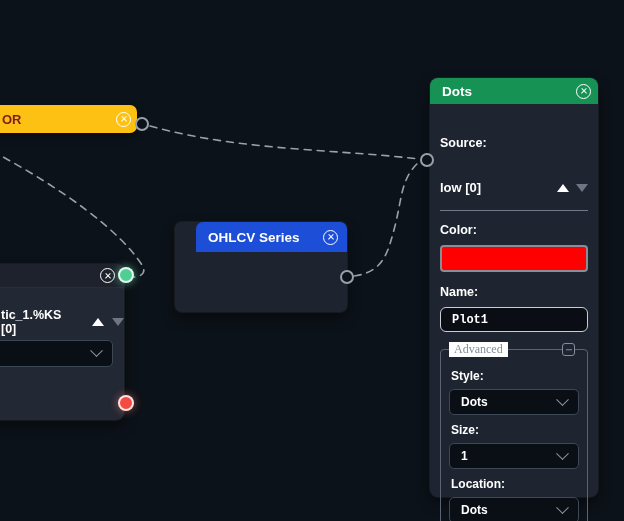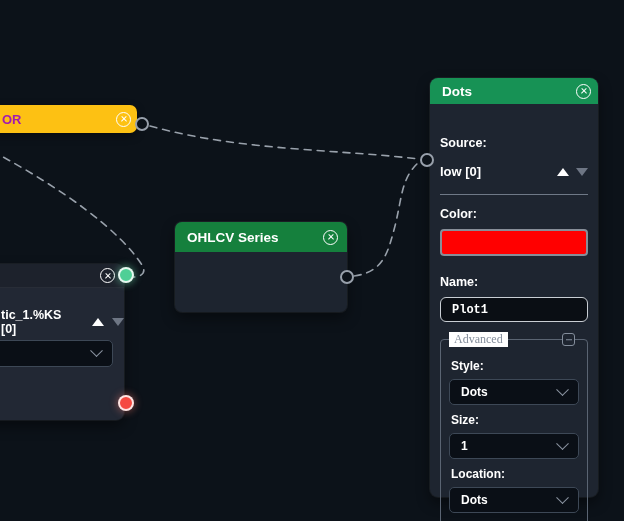--- a/index.html
+++ b/index.html
@@ -43,42 +43,42 @@
   .port-open{width:14px;height:14px;background:#0c1219;border:2px solid #98a0ab;}
   .port-filled{width:16px;height:16px;border:2px solid rgba(255,255,255,.85);}
   .port-green{box-shadow:0 0 7px 2px rgba(110,220,170,.4);}
   .port-red{box-shadow:0 0 7px 2px rgba(245,120,110,.35);}
 
   
   #yellow-node{left:-40px;top:105px;width:177px;height:28px;background:#fdc113;
                border-radius:7px;display:flex;align-items:center;justify-content:space-between;
                padding:0 6px 0 42px;box-sizing:border-box;z-index:2;position:absolute;
                box-shadow:0 3px 8px rgba(0,0,0,.4);}
-  #yellow-node .title{color:#a21caf;font-weight:700;font-size:13px;}
+  #yellow-node .title{color:#7f1d1d;font-weight:700;font-size:13px;}
 
   
   #indicator-node{left:-50px;top:264px;width:174px;height:156px;background:#222834;}
   #indicator-node .node-header{height:23px;background:rgba(0,0,0,.14);
       border-bottom:1px solid rgba(255,255,255,.05);padding:0 9px 0 10px;justify-content:flex-end;}
   #indicator-row{position:absolute;left:51px;top:44px;display:flex;align-items:center;}
   #indicator-row .label{font-size:12.5px;}
   #indicator-dd{position:absolute;left:5px;top:76px;width:158px;height:27px;}
 
   
   #ohlcv-node{left:175px;top:222px;width:172px;height:90px;background:#1d242f;border-radius:7px;}
   #ohlcv-node .node-header{height:30px;background:#1e78f0;border-radius:7px 7px 0 0;
       padding:0 9px 0 12px;font-size:13.5px;}
   #ohlcv-node .body{padding:7px 10px 0 10px;}
   #ohlcv-dd{margin-top:6px;width:147px;height:28px;}
 
   
   #plot-node{left:430px;top:78px;width:168px;height:419px;background:#1e2530;}
   #plot-node .node-header{height:26px;background:#179255;padding:0 7px 0 12px;font-size:13.5px;}
   #plot-node .body{padding:10px 10px 0 10px;box-sizing:border-box;}
-  .src-row{display:flex;align-items:center;margin-top:14px;}
+  .src-row{display:flex;align-items:center;margin-top:30px;}
   .src-row .label{font-size:13px;flex:1;}
   .src-row .tri-up{margin-right:7px;}
   .divider{height:1px;background:#6f7987;margin-top:15px;}
   .swatch{margin-top:8px;height:27px;border:2px solid #878e98;border-radius:4px;box-sizing:border-box;}
   .text-input{margin-top:8px;height:25px;background:#0a0e14;border:1.5px solid #c9ced4;border-radius:6px;
       color:#fff;font-weight:700;font-size:12px;display:flex;align-items:center;padding:0 11px;box-sizing:border-box;font-family:Liberation Mono, monospace;}
   .fieldset{position:relative;margin-top:17px;border:1px solid #5a6472;border-radius:4px;
       padding:11px 8px 12px 8px;}
   .legend{position:absolute;top:-8px;left:8px;background:#ffffff;padding:0 5px;
       color:#838d9b;font-size:12px;font-weight:400;font-family:Liberation Serif, serif;}
@@ -118,21 +118,21 @@
     </div>
     <div id="indicator-dd" class="dropdown">
       <span></span>
       <span class="chev"></span>
     </div>
   </div>
   <div class="port port-filled port-green" style="left: 118px; top: 267px; background: rgb(79, 207, 150);"></div>
   <div class="port port-filled port-red" style="left: 118px; top: 395px; background: rgb(245, 74, 65);"></div>
 
   <div id="ohlcv-node" class="node">
-    <div class="node-header" style="background: #15803d;">
+    <div class="node-header" style="background: #1d4ed8; margin-left: 21px;">
       <span>OHLCV Series</span>
       <span class="close"></span>
     </div>
   </div>
   <div class="port port-open" style="left:340px;top:270px;"></div>
 
   <div id="plot-node" class="node">
     <div class="node-header" style="background: rgb(23, 146, 85);">
       <span>Dots</span>
       <span class="close"></span>
@@ -140,21 +140,21 @@
     <div class="body">
       <span class="label" style="display:block;margin-top:22px;">Source:</span>
       <div class="src-row">
         <span class="label">low [0]</span>
         <span class="tri-up"></span>
         <span class="tri-down"></span>
       </div>
       <div class="divider"></div>
       <span class="label" style="display:block;margin-top:12px;">Color:</span>
       <div class="swatch" style="background: rgb(255, 0, 0);"></div>
-      <span class="label" style="display:block;margin-top:19px;">Name:</span>
+      <span class="label" style="display:block;margin-top:13px;">Name:</span>
       <div class="text-input">
         <span>Plot1</span>
       </div>
       <div class="fieldset">
         <span class="legend">Advanced</span>
         <span class="collapse-box"></span>
         <span class="label">Style:</span>
         <div class="dropdown">
           <span>Dots</span>
           <span class="chev"></span>

